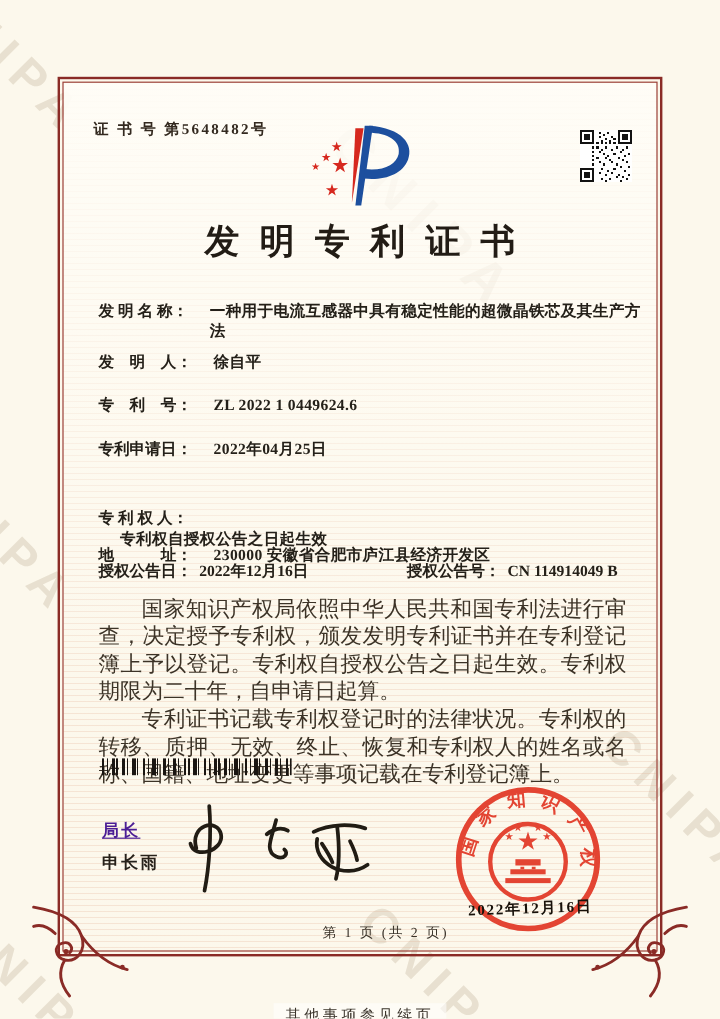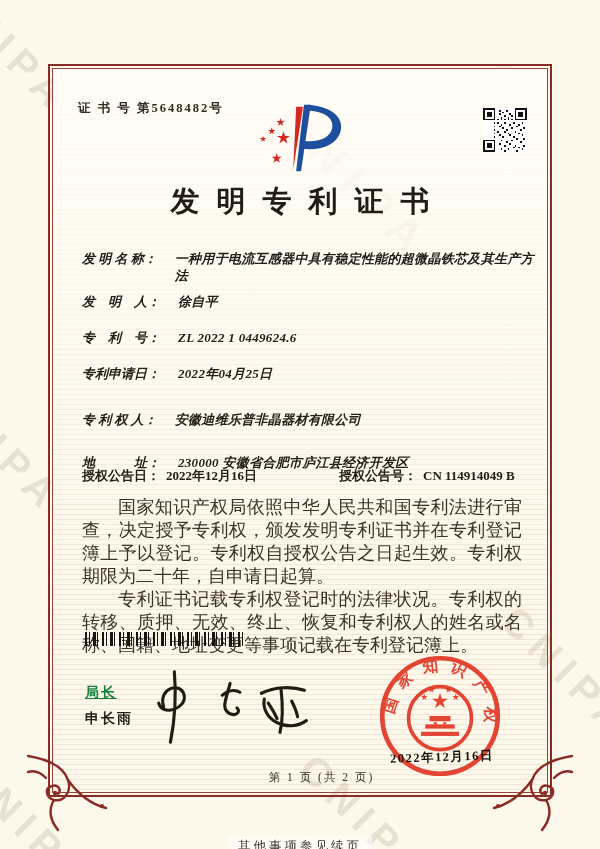--- a/index.html
+++ b/index.html
@@ -46,26 +46,25 @@
   .title {
     position:absolute; left:0; right:0; top:182px; z-index:2;
     text-align:center; font-size:29px; font-weight:700;
     letter-spacing:17px; padding-left:17px; color:#221c15;
   }
   
   .field {
     position:absolute; left:82px; right:58px; z-index:2;
     display:flex; font-size:13px; font-weight:600; color:#242019;
     line-height:17px;
-    font-style:italic;
   }
   .field .lbl { flex:0 0 auto; white-space:nowrap; }
   .field .val { margin-left:18px; letter-spacing:0.3px; }
   .f0 { top:250px; } .f1 { top:293px; } .f2 { top:329px; }
-  .f3 { top:365px; } .f4 { top:411px; } .f5 { top:454px; }
+  .f3 { top:365px; } .f4 { top:423px;flex-direction:column; } .f5 { top:454px; }
   .grant-row {
     position:absolute; left:82px; right:58px; top:467px; z-index:2;
     display:flex; font-size:13px; font-weight:600; color:#242019;
   }
   .grant-row .g2 { margin-left:82px; }
   .grant-row .lbl { white-space:nowrap; }
   .grant-row .val { margin-left:6px; }
   
   .paras {
     position:absolute; left:82px; width:440px; top:496px; z-index:2;
@@ -75,21 +74,21 @@
   .paras p { text-indent:2em; font-weight:500; }
   
   .barcode { position:absolute; left:85px; top:632px; width:158px; height:14px; z-index:2;
     background:repeating-linear-gradient(90deg,
       #1a1511 0 2px, rgba(0,0,0,0) 2px 4px,
       #1a1511 4px 5px, rgba(0,0,0,0) 5px 8px,
       #1a1511 8px 11px, rgba(0,0,0,0) 11px 12px,
       #1a1511 12px 13px, rgba(0,0,0,0) 13px 17px);
   }
   .director-title { position:absolute; left:85px; top:684px; z-index:2;
-    font-size:14px; font-weight:700; letter-spacing:2px; color:#15803d;text-decoration:underline; }
+    font-size:14px; font-weight:700; letter-spacing:2px; color:#4c1d95;text-decoration:underline; }
   .director-name  { position:absolute; left:85px; top:710px; z-index:2;
     font-size:14px; font-weight:700; letter-spacing:2px; color:#27211a; }
   .signature { position:absolute; left:142px; top:660px; z-index:2; }
   .seal { position:absolute; left:377px; top:653px; z-index:4; opacity:0.94; }
   .seal-date {
     position:absolute; left:372px; top:749px; width:140px; z-index:5;
     text-align:center; font-size:12.5px; font-weight:700;
     letter-spacing:1.5px; color:#17110a; transform:rotate(-2deg);
   }
   .page-info {
@@ -192,21 +191,21 @@
   <div class="field f2">
     <span class="lbl">专　利　号：</span>
     <span class="val">ZL 2022 1 0449624.6</span>
   </div>
   <div class="field f3">
     <span class="lbl">专利申请日：</span>
     <span class="val">2022年04月25日</span>
   </div>
   <div class="field f4">
     <span class="lbl">专 利 权 人：</span>
-    <span class="val">安徽迪维乐普非晶器材有限公司</span>
+    <span class="val">专利权自授权公告之日起生效</span>
   </div>
   <div class="field f5">
     <span class="lbl">地　　　址：</span>
     <span class="val">230000 安徽省合肥市庐江县经济开发区</span>
   </div>
 
   <div class="grant-row">
     <span class="g1">
       <span class="lbl">授权公告日：</span><span class="val">2022年12月16日</span>
     </span>

